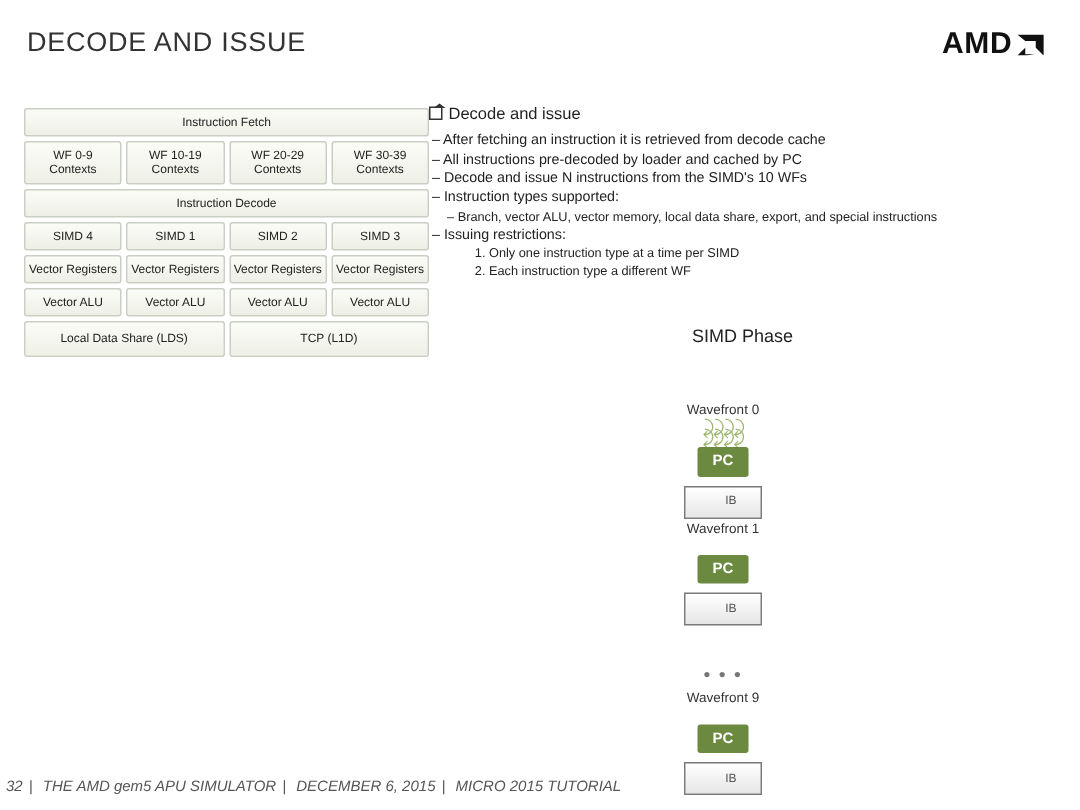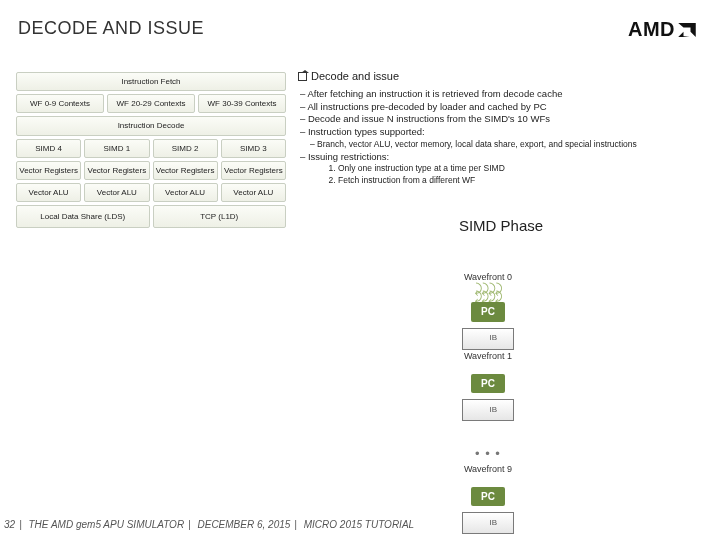--- a/index.html
+++ b/index.html
@@ -1,21 +1,21 @@
 <!DOCTYPE html>
 <html><head>
 <meta charset="utf-8">
 <style>
   * { box-sizing: border-box; margin: 0; padding: 0; }
   body { font-family: "Segoe UI", Arial, sans-serif; width: 720px; height: 540px; background: #fff; color: #222; font-size: 9px; position: relative; }
   .title { font-size: 18px; font-weight: 400; letter-spacing: 0.5px; padding: 18px 0 0 18px; color: #333; }
   .logo { position: absolute; top: 18px; right: 24px; display: flex; align-items: center; gap: 3px; }
   .logo-text { font-size: 20px; font-weight: 700; letter-spacing: 0.5px; color: #111; }
   .logo-mark { width: 18px; height: 14px; display: inline-block; }
-  .container { display: flex; padding: 30px 16px 0 16px; gap: 12px; }
+  .container { display: flex; padding: 30px 16px 0 16px; }
   .diagram { width: 270px; }
   .blk { border: 1px solid #c9cfc2; background: linear-gradient(#fbfcf7,#eef0e6); text-align: center; padding: 4px 2px; border-radius: 2px; font-size: 8px; line-height: 1.15; }
   .row { display: flex; gap: 3px; margin-top: 3px; }
   .row > .blk { flex: 1; }
   .wide { width: 100%; margin-top: 3px; }
   .half { display: flex; gap: 3px; margin-top: 3px; }
   .half > .blk { flex: 1; padding: 6px 2px; }
   .content { flex: 1; font-size: 9.5px; line-height: 1.35; }
   .sq { display:inline-block; width:9px; height:9px; border:1.5px solid #333; margin-right:4px; position:relative; top:1px; }
   .sq::after { content:""; position:absolute; left:2px; top:-4px; border-left:4px solid transparent; border-right:4px solid transparent; border-bottom:5px solid #333; transform: scaleY(0.6); }
@@ -26,41 +26,42 @@
   ul.sub > li::before { content: "‒ "; margin-left: -10px; }
   ol.num { list-style: decimal; padding-left: 40px; font-size: 8.5px; }
 
   .phase { margin-top: 34px; display: flex; justify-content: flex-end; padding-right: 26px; gap: 0; align-items: center; flex-direction: column; }
   .stack { display: flex; flex-direction: column; align-items: center; width: 98px; }
   .wf { font-size: 9px; color: #333; margin-bottom: 2px; }
   .arrows { color: #9fb870; font-size: 13px; line-height: 0.6; letter-spacing: -1px; margin-bottom: 2px; }
   .pc { background: #6c8a3f; color: #fff; font-weight: 600; padding: 3px 10px; border-radius: 2px; font-size: 10px; }
   .ibbox { width: 52px; height: 22px; border: 1px solid #7a7a7a; background: linear-gradient(#fff,#e6e6e6); margin-top: 6px; display: flex; align-items: center; justify-content: flex-end; padding-right: 16px; font-size: 8px; color: #555; }
   .dots { align-self: center; font-size: 13px; color: #777; letter-spacing: 1px; padding: 24px 4px 0; }
-  .phase-title { text-align: center; font-size: 15px; margin-bottom: 1px; }
+  .phase-title { text-align: center; font-size: 12px; margin-bottom: 1px; }
 
   .footer { position: absolute; bottom: 10px; left: 4px; font-size: 10px; color: #555; font-style: italic; }
   .footer .sep { margin: 0 4px; }
 </style>
 </head>
 <body>
 
 <div class="title">DECODE AND ISSUE</div>
 <div class="logo">
   <span class="logo-text">AMD</span>
   <svg class="logo-mark" viewBox="0 0 20 16">
       <path d="M0 0 H20 V16 L14 10 V5 H6 L0 0 Z M0 16 L6 10 V15 H13 L7 16 Z" fill="#111"></path>
     </svg>
 </div>
 
 <div class="container">
   <div class="diagram">
     <div class="blk wide">Instruction Fetch</div>
     <div class="row">
       <div class="blk">WF 0-9 Contexts</div>
+      <div class="blk">WF 10-19 Contexts</div>
       <div class="blk">WF 20-29 Contexts</div>
       <div class="blk">WF 30-39 Contexts</div>
     </div>
     <div class="blk wide">Instruction Decode</div>
     <div class="row">
       <div class="blk">SIMD 4</div>
       <div class="blk">SIMD 1</div>
       <div class="blk">SIMD 2</div>
       <div class="blk">SIMD 3</div>
     </div>
@@ -91,21 +92,21 @@
       <li>Instruction types supported:</li>
     </ul>
     <ul class="sub">
       <li>Branch, vector ALU, vector memory, local data share, export, and special instructions</li>
     </ul>
     <ul class="dash">
       <li>Issuing restrictions:</li>
     </ul>
     <ol class="num">
       <li>Only one instruction type at a time per SIMD</li>
-      <li>Fetch instruction from a different WF</li>
+      <li>Each instruction type a different WF</li>
     </ol>
 
     <div class="phase-title" style="margin-top:30px;">SIMD Phase</div>
     <div class="phase">
       <div class="stack">
         <div class="wf">Wavefront 0</div>
         <div class="arrows">⤸⤸⤸⤸<br>⤸⤸⤸⤸</div>
         <div class="pc">PC</div>
         <div class="ibbox">
             <span>IB</span>

